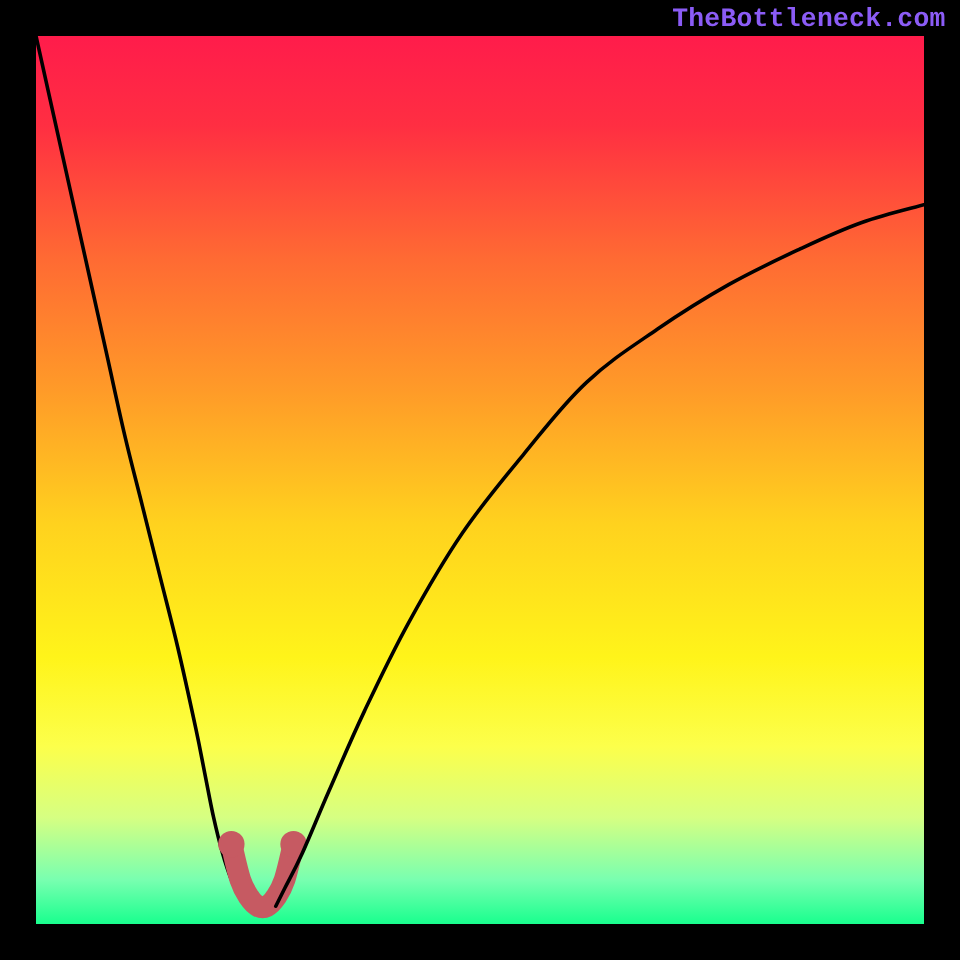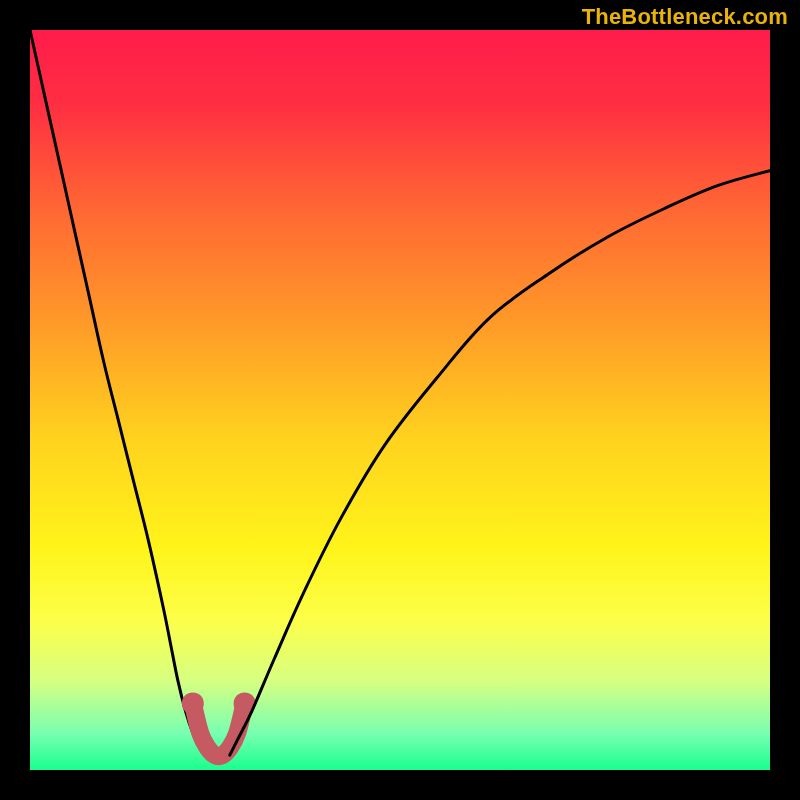--- a/index.html
+++ b/index.html
@@ -37,24 +37,24 @@
     position: absolute;
     left: 0;
     top: 0;
     width: 740px;
     height: 740px;
   }
   .watermark {
     position: absolute;
     top: 4px;
     right: 12px;
-    font-family: Liberation Sans, sans-serif;
+    font-family: Liberation Mono, monospace;
     font-size: 22px;
     font-weight: 600;
-    color: #eab308;
+    color: #8b5cf6;
     letter-spacing: 0.2px;
   }
 </style>
 </head>
 <body>
 
 <div class="frame">
   <div class="plot">
     <svg class="gradient" viewBox="0 0 740 740" preserveAspectRatio="none">
       <defs>

